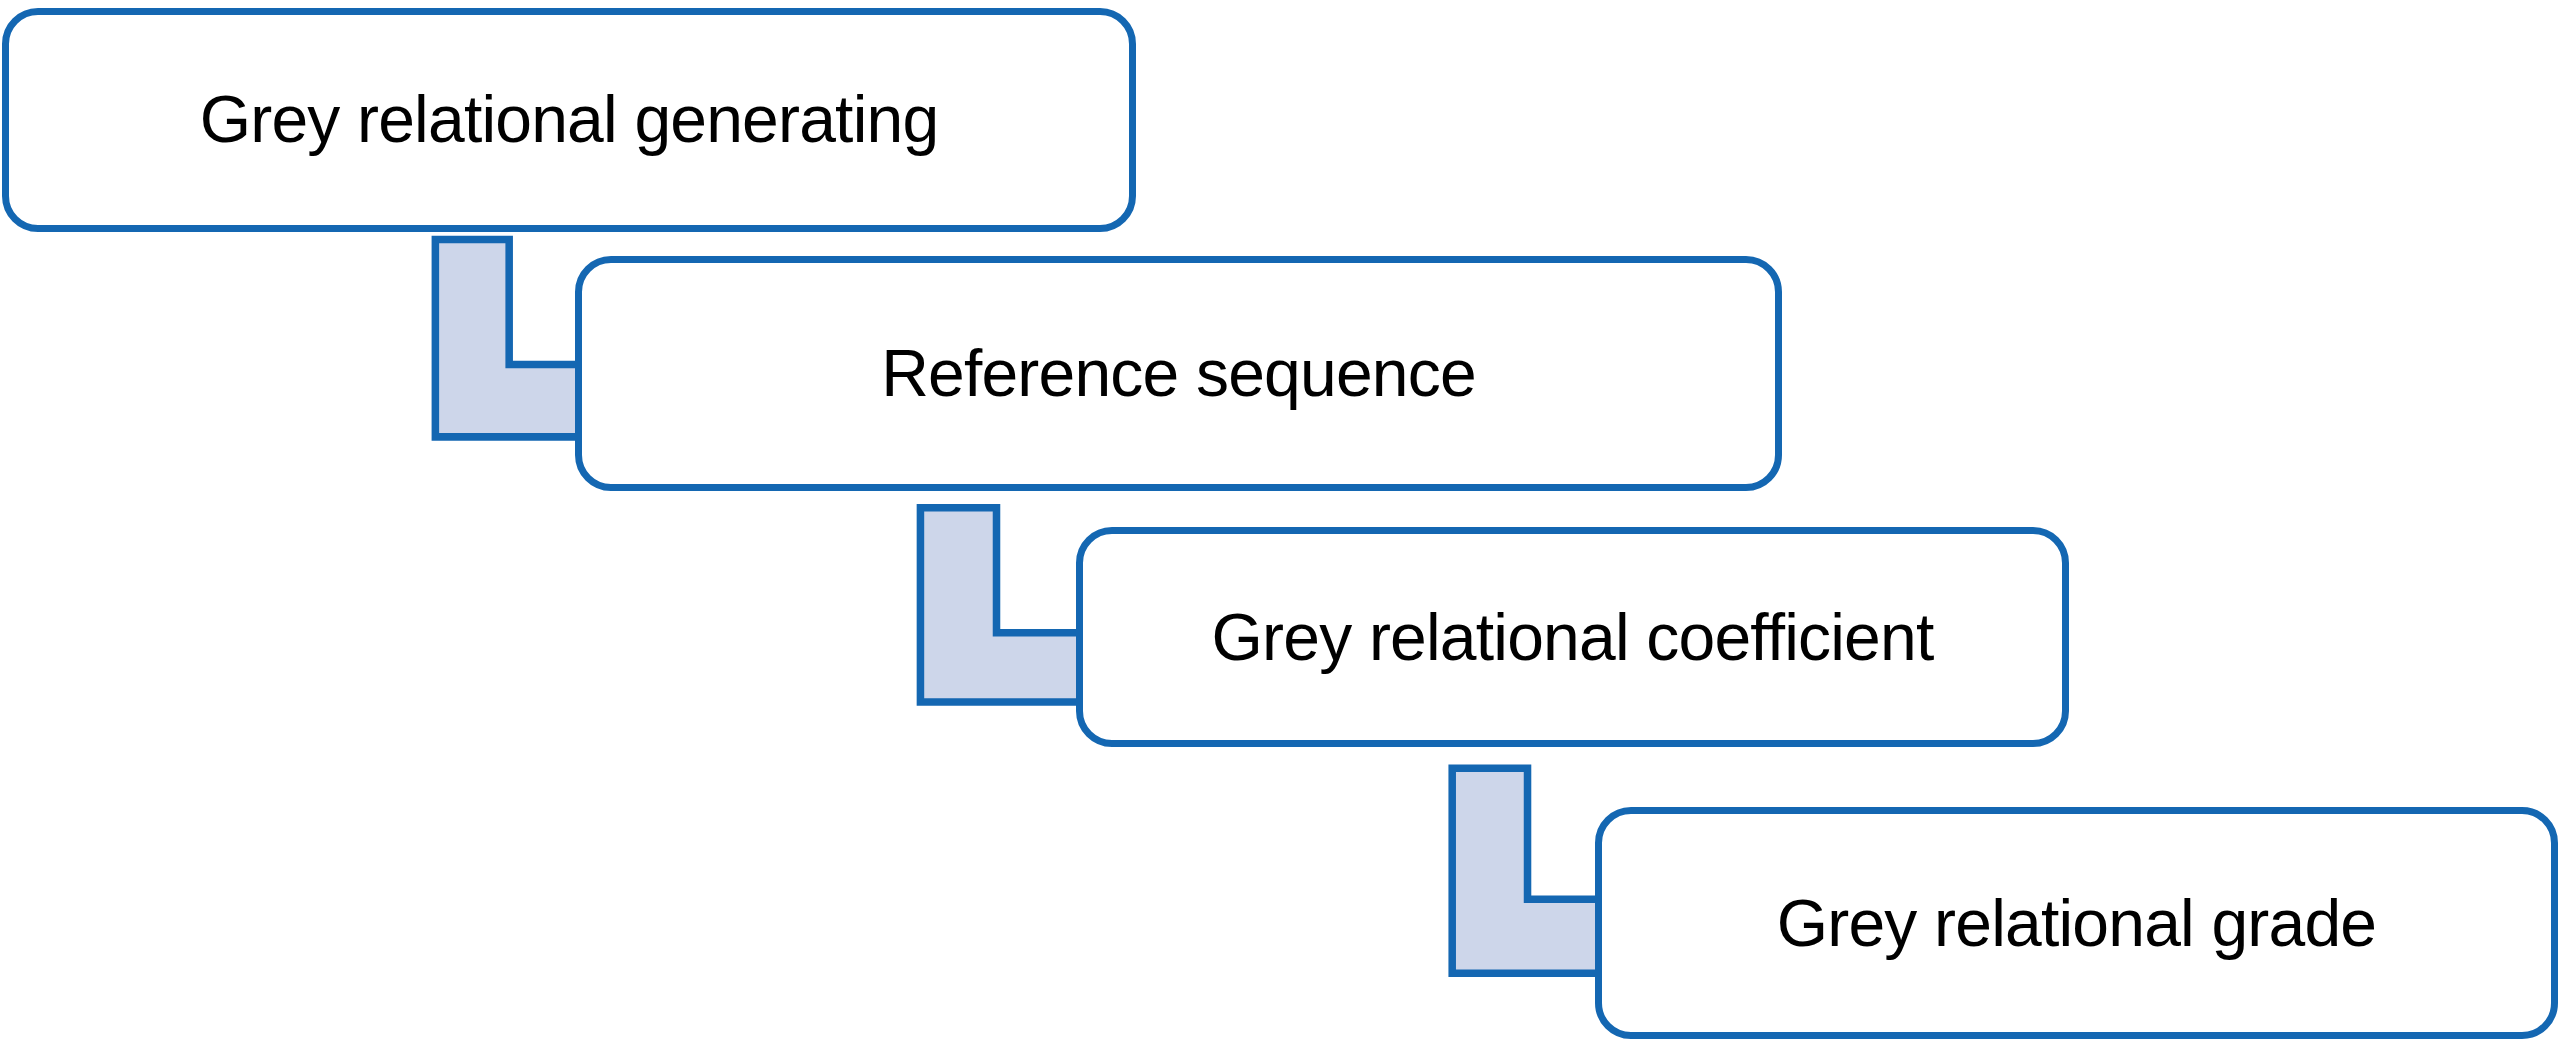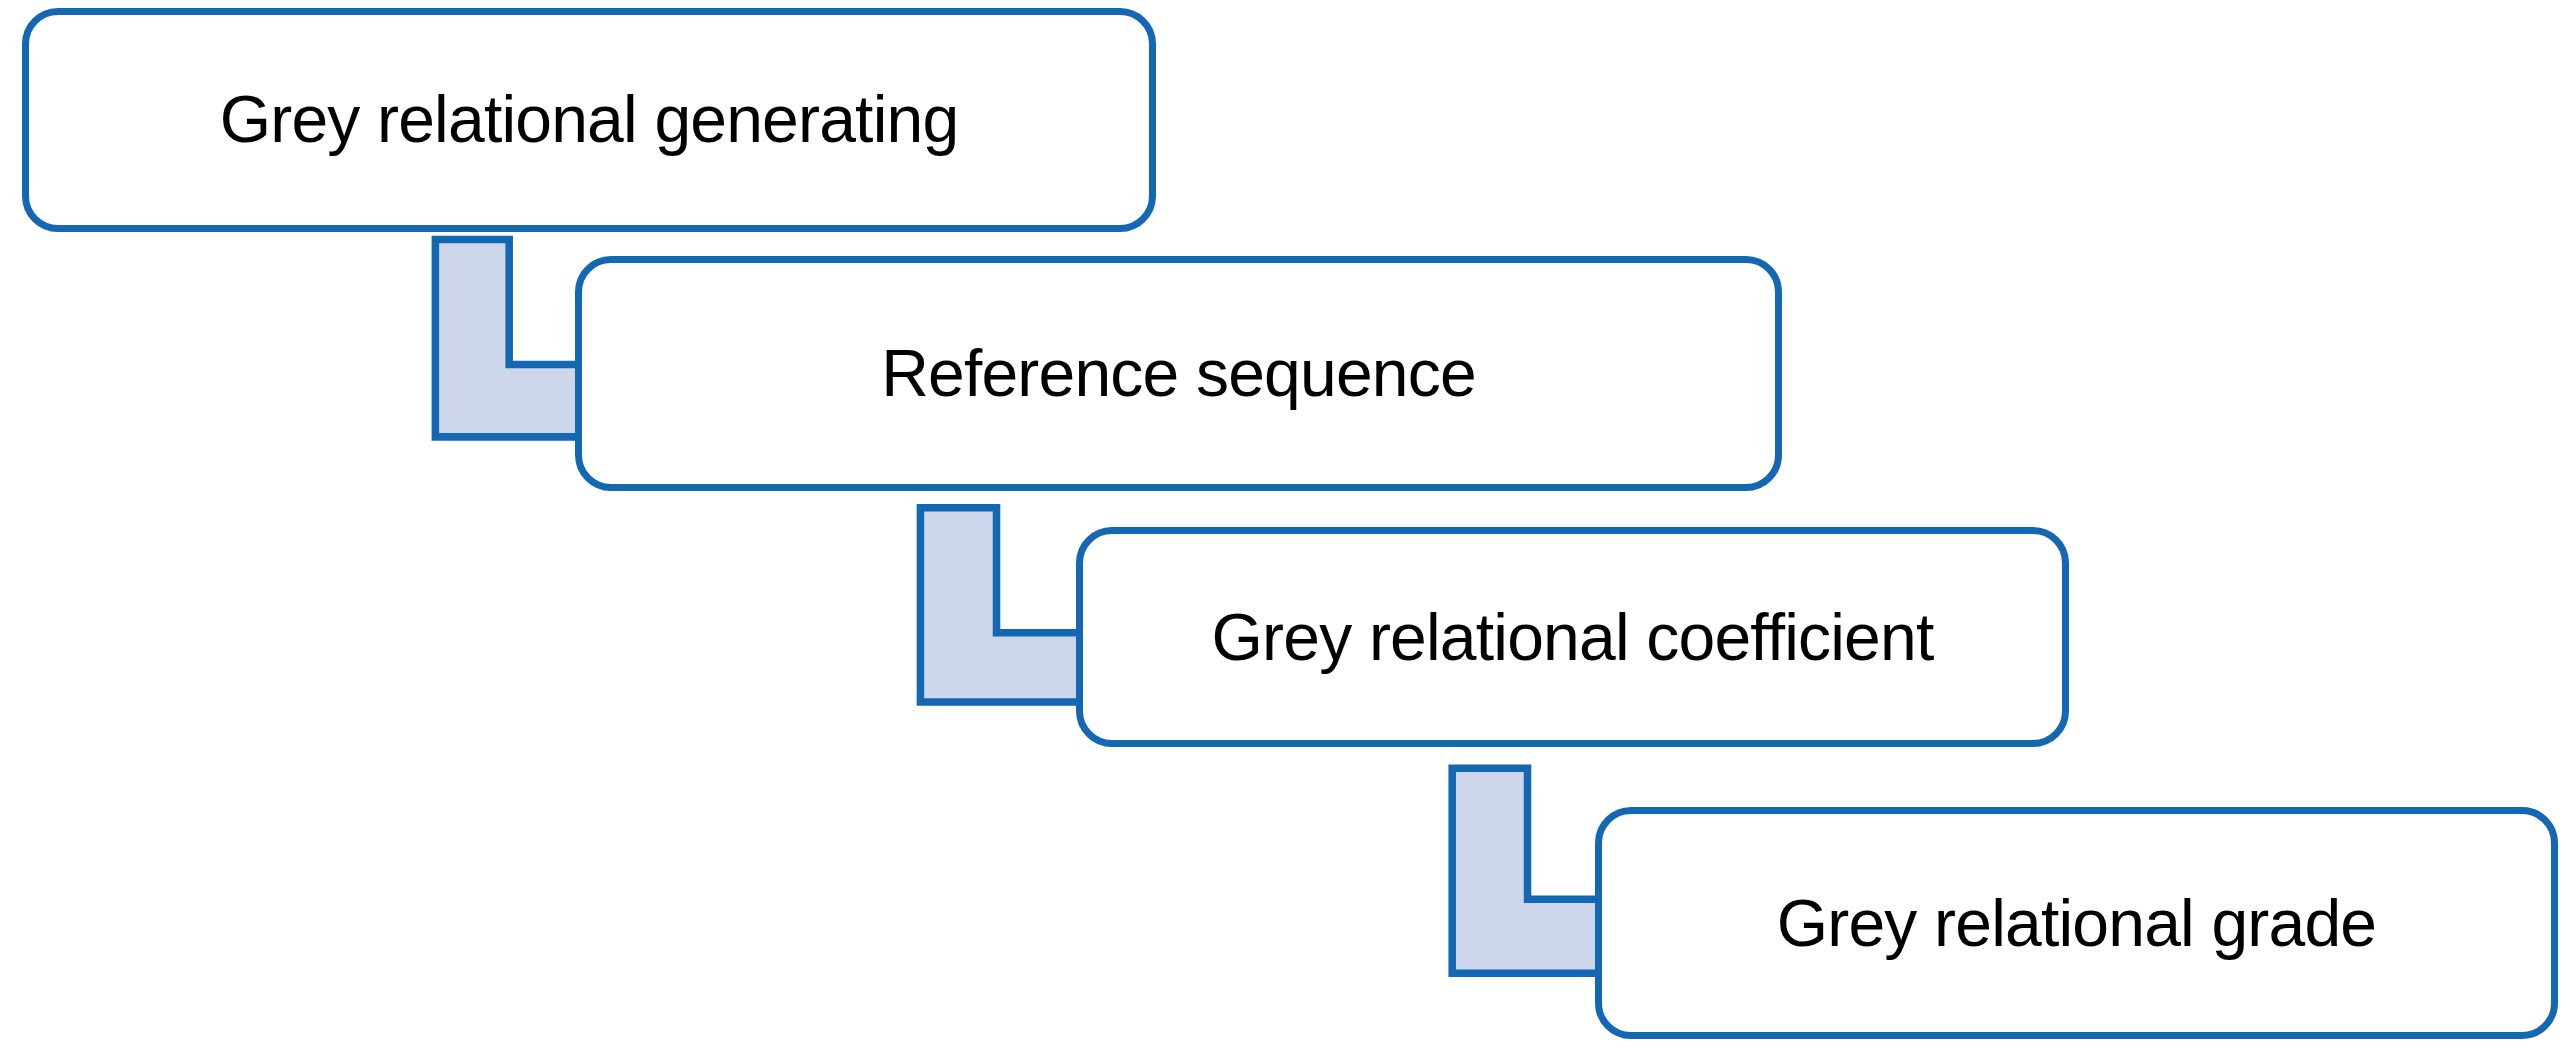--- a/index.html
+++ b/index.html
@@ -48,21 +48,21 @@
     justify-content: center;
     text-align: center;
   }
   .box .label {
     color: var(--label-text);
     font-size: 66px;
     line-height: 1.1;
     letter-spacing: -0.8px;
     white-space: nowrap;
   }
-  .box1 { left: 22px;   top: 7.5px;   width: 1134px; height: 224px; }
+  .box1 { left: 2px;   top: 7.5px;   width: 1134px; height: 224px; }
   .box2 { left: 575px;  top: 256px;  width: 1207px; height: 235px; }
   .box3 { left: 1076px; top: 527px;  width: 993px; height: 220px; }
   .box4 { left: 1595px; top: 807px; width: 963px; height: 232px; }
 </style>
 </head>
 <body>
 
 <div class="stage">
 
   <svg class="connectors" viewBox="0 0 3420 1394" xmlns="http://www.w3.org/2000/svg" aria-hidden="true">

